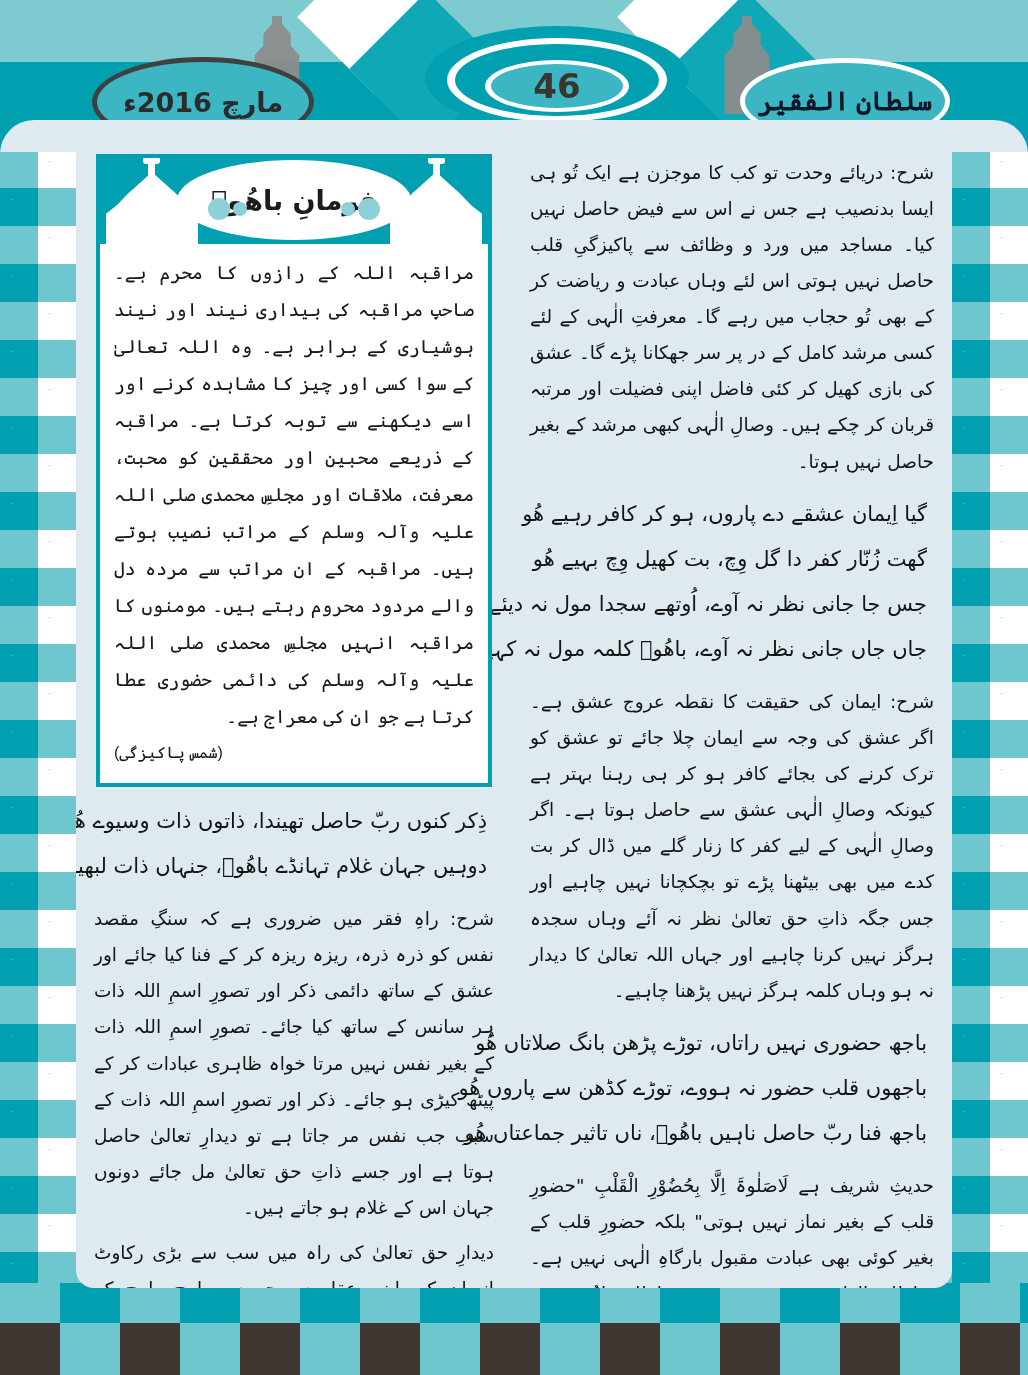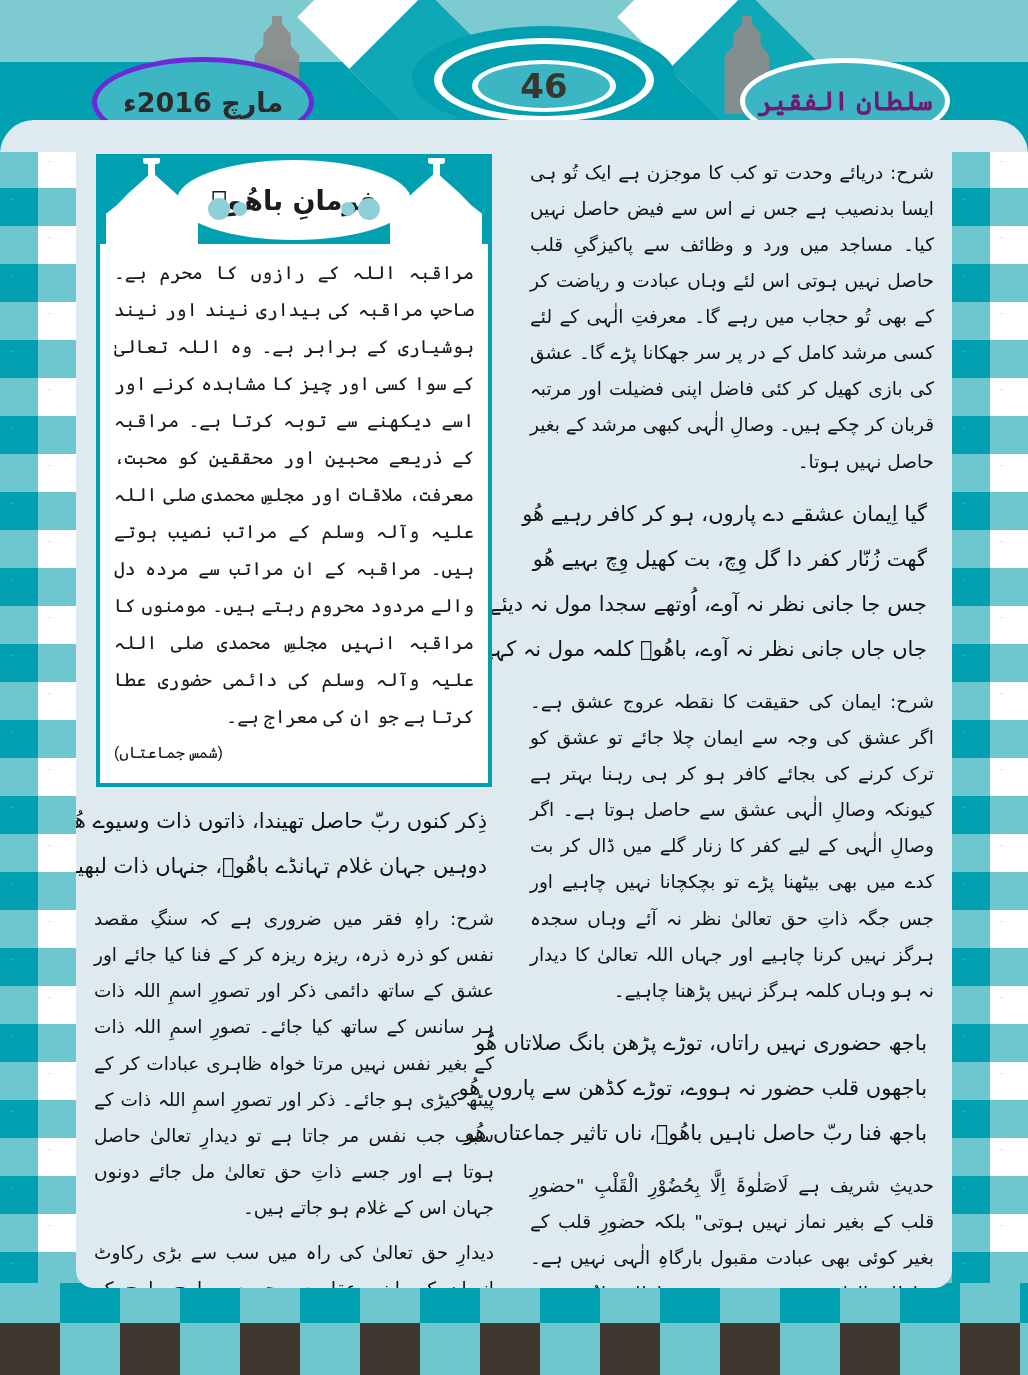--- a/index.html
+++ b/index.html
@@ -46,47 +46,47 @@
   .hdr-diamond.d4{left:692px;top:14px;background:#0fa8b6;}
 
   .hdr-white-sweep{
     position:absolute;left:0;top:120px;width:1028px;height:70px;
     background:#dfeaf0;border-radius:34px 34px 0 0;
   }
 
   
   .date-badge{
     position:absolute;left:92px;top:57px;width:212px;height:80px;
-    background:#3cb6c3;border:5px solid #6d28d9;border-radius:50%;
+    background:#3cb6c3;border:5px solid #404040;border-radius:50%;
     display:flex;align-items:center;justify-content:center;
     color:#2b2b2b;font-size:27px;font-weight:bold;letter-spacing:.5px;
     font-family:"DejaVu Sans","Liberation Sans",sans-serif;
   }
 
   
-  .medallion{position:absolute;left:404px;top:18px;width:280px;height:120px;}
+  .medallion{position:absolute;left:417px;top:18px;width:280px;height:120px;}
   .med-ell{position:absolute;border-radius:50%;}
   .med-ell.e1{left:8px;top:8px;width:264px;height:104px;background:#00a0b0;}
   .med-ell.e2{left:30px;top:20px;width:220px;height:84px;background:#ffffff;}
   .med-ell.e3{left:38px;top:26px;width:204px;height:72px;background:#00a0b0;}
   .med-ell.e4{left:68px;top:42px;width:144px;height:52px;background:#ffffff;}
   .med-ell.e5{left:74px;top:46px;width:132px;height:44px;background:#3cb6c3;}
   .page-num{
     position:absolute;left:68px;top:42px;width:144px;height:52px;
     display:flex;align-items:center;justify-content:center;
     color:#3b3530;font-size:34px;font-weight:bold;
   }
 
   
   .logo-badge{
     position:absolute;right:78px;top:58px;width:200px;height:76px;
     background:#3cb6c3;border:5px solid #ffffff;border-radius:50%;
     display:flex;align-items:center;justify-content:center;
-    color:#701a75;font-size:26px;font-weight:bold;
-    font-family:Liberation Sans, sans-serif;
+    color:#0f172a;font-size:26px;font-weight:bold;
+    font-family:Liberation Serif, serif;
   }
 
   
   .minaret{position:absolute;width:62px;height:98px;top:16px;background:#8c8c8c;
     clip-path:polygon(42% 0,58% 0,58% 8%,72% 18%,72% 30%,86% 40%,86% 100%,14% 100%,14% 40%,28% 30%,28% 18%,42% 8%);
     opacity:.95;}
   .minaret.m1{left:246px;}
   .minaret.m2{left:716px;}
 
   
@@ -223,21 +223,21 @@
           <div class="spire-knob kleft"></div>
           <div class="spire-knob kright"></div>
           <div class="title-dot dot-a"></div>
           <div class="title-dot dot-b"></div>
           <div class="title-dot dot-c"></div>
           <div class="title-dot dot-d"></div>
           <div class="title-oval">فرمانِ باھُوؒ</div>
         </div>
         <div class="farman-body">
           <span>مراقبہ اللہ کے رازوں کا محرم ہے۔ صاحبِ مراقبہ کی بیداری نیند اور نیند ہوشیاری کے برابر ہے۔ وہ اللہ تعالیٰ کے سوا کسی اور چیز کا مشاہدہ کرنے اور اسے دیکھنے سے توبہ کرتا ہے۔ مراقبہ کے ذریعے محبین اور محققین کو محبت، معرفت، ملاقات اور مجلسِ محمدی صلی اللہ علیہ وآلہ وسلم کے مراتب نصیب ہوتے ہیں۔ مراقبہ کے ان مراتب سے مردہ دل والے مردود محروم رہتے ہیں۔ مومنوں کا مراقبہ انہیں مجلسِ محمدی صلی اللہ علیہ وآلہ وسلم کی دائمی حضوری عطا کرتا ہے جو ان کی معراج ہے۔</span>
-          <span class="farman-src">(شمس جماعتاں)</span>
+          <span class="farman-src">(شمس پاکیزگی)</span>
         </div>
       </div>
 
       <div class="verse-block">
         <div class="verse-line">ذِکر کنوں ربّ حاصل تھیندا، ذاتوں ذات وسیوے ھُو</div>
         <div class="verse-line">دوہیں جہان غلام تہانڈے باھُوؒ، جنہاں ذات لبھیوے ھُو</div>
       </div>
 
       <div class="prose">شرح: راہِ فقر میں ضروری ہے کہ سنگِ مقصد نفس کو ذرہ ذرہ، ریزہ ریزہ کر کے فنا کیا جائے اور عشق کے ساتھ دائمی ذکر اور تصورِ اسمِ اللہ ذات ہر سانس کے ساتھ کیا جائے۔ تصورِ اسمِ اللہ ذات کے بغیر نفس نہیں مرتا خواہ ظاہری عبادات کر کے پیٹھ کیڑی ہو جائے۔ ذکر اور تصورِ اسمِ اللہ ذات کے سبب جب نفس مر جاتا ہے تو دیدارِ تعالیٰ حاصل ہوتا ہے اور جسے ذاتِ حق تعالیٰ مل جائے دونوں جہان اس کے غلام ہو جاتے ہیں۔</div>
 

